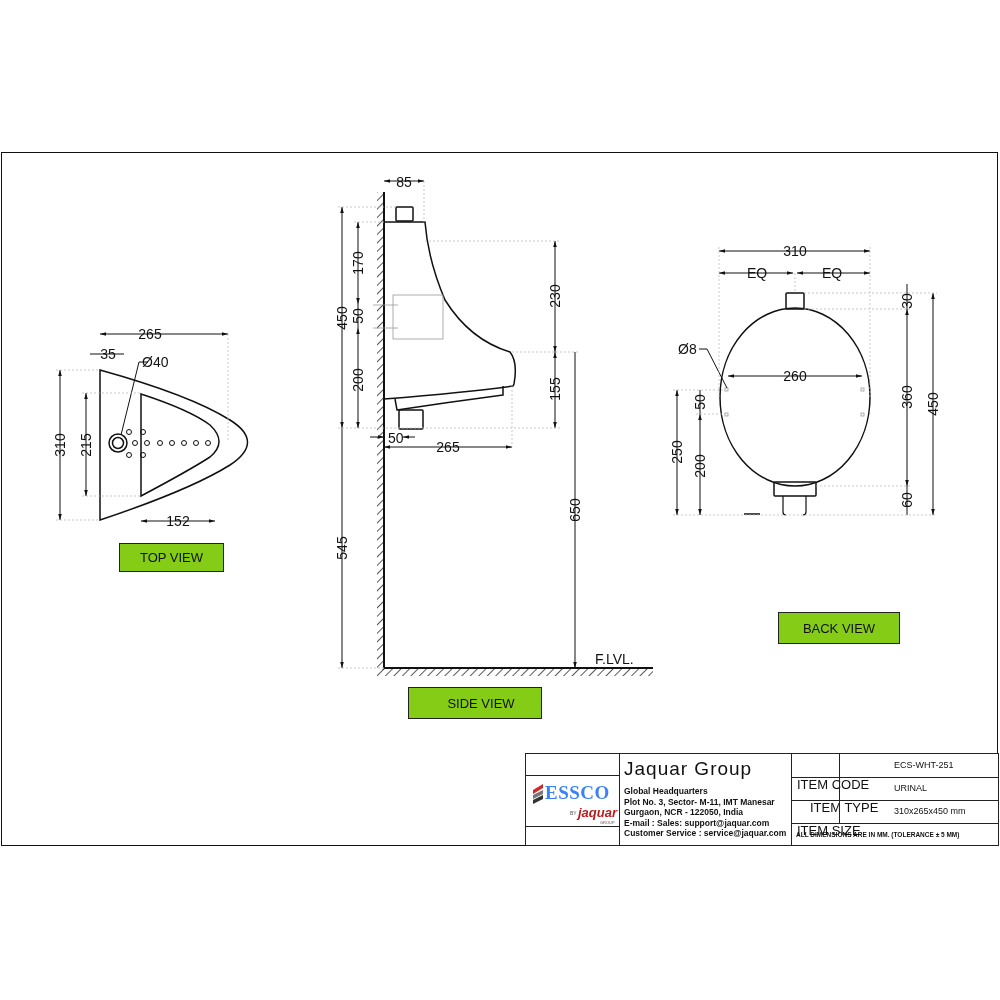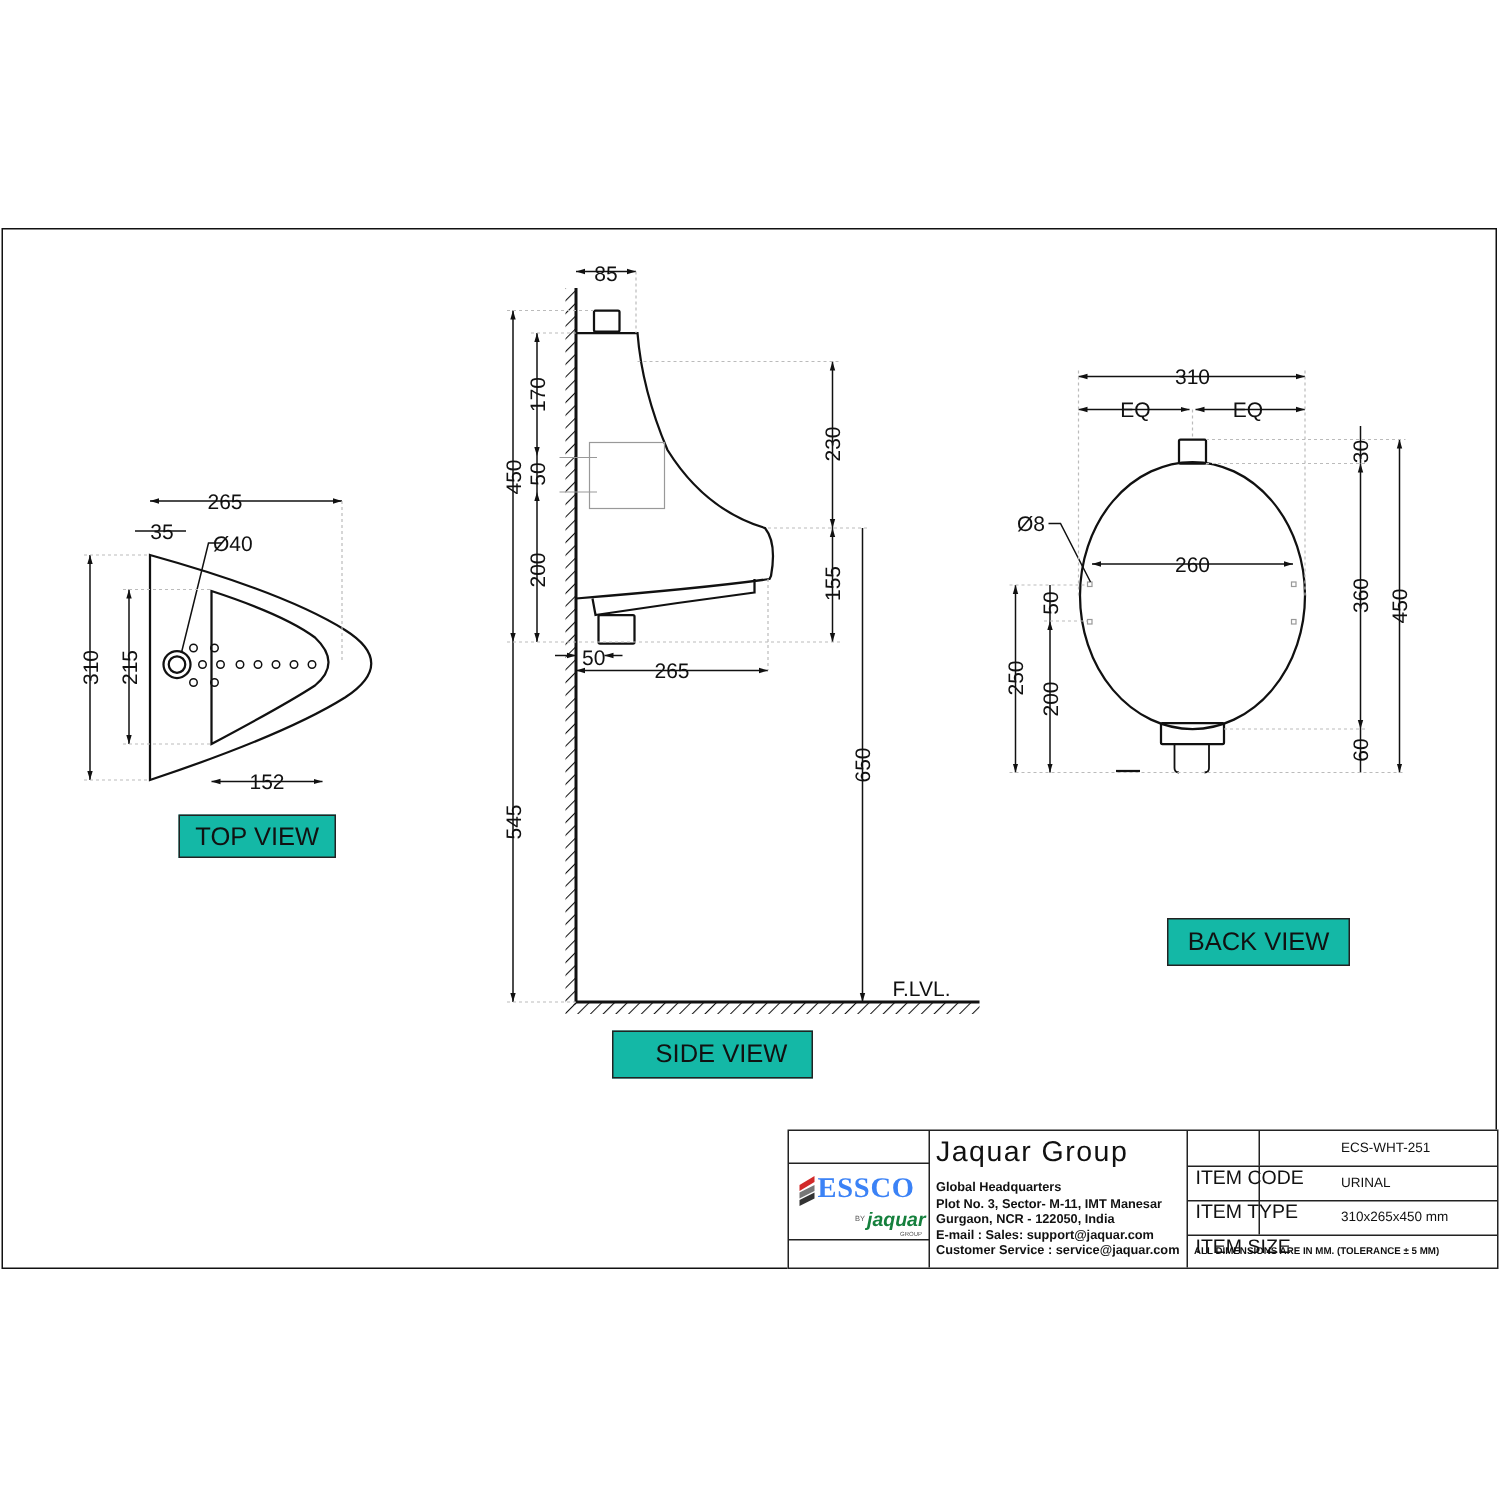--- a/index.html
+++ b/index.html
@@ -1,19 +1,19 @@
 <!DOCTYPE html>
 <html><head>
 <meta charset="utf-8">
 <style>
   html, body { margin:0; padding:0; background:#fff; }
   body { width:1000px; height:1000px; position:relative; overflow:hidden; font-family:"Liberation Sans", sans-serif; color:#111; }
   #drawing { position:absolute; left:0; top:0; }
   .dim { font-family:"Liberation Sans", sans-serif; font-size:14px; fill:#111; }
-  .lbl { position:absolute; border:1.5px solid #222; background:#14b8a6; font-size:17px; display:flex; align-items:center; justify-content:center; }
+  .lbl { position:absolute; border:1.5px solid #222; background:#84cc16; font-size:13px; display:flex; align-items:center; justify-content:center; }
   .tb { position:absolute; left:525px; top:753px; width:474px; height:93px; border:1.2px solid #222; background:#fff; box-sizing:border-box; }
   .tb .cell { position:absolute; box-sizing:border-box; }
   .tb .title { font-size:19px; letter-spacing:1px; }
   .tb .addr { font-size:8.5px; font-weight:bold; line-height:10.5px; }
   .tb .k { font-family:Liberation Sans, sans-serif; font-size:13px;margin-top:16px; }
   .tb .v { font-size:9px;margin-left:48px; }
   .tb .note { font-size:6.5px; font-weight:bold; }
 </style>
 </head>
 <body>
@@ -189,41 +189,41 @@
     <div style="position:absolute;left:0;top:72px;width:94px;border-top:1px solid #222;"></div>
     <div style="position:absolute;left:3px;top:26px;width:90px;height:26px;">
       <svg width="18" height="26" style="position:absolute;left:0;top:0;">
         <polygon points="4,10 14,4 14,8 4,14" fill="#d22a2a"></polygon>
         <polygon points="4,15 14,10 14,14 4,19" fill="#777"></polygon>
         <polygon points="4,20 14,15 14,19 4,24" fill="#333"></polygon>
       </svg>
       <span style="position:absolute;left:16px;top:2px;font-family:Liberation Serif, serif;font-weight:bold;font-size:19px;letter-spacing:0.5px;color:#3b82f6;">ESSCO</span>
     </div>
     <span style="position:absolute;left:44px;top:56px;font-size:5px;color:#555;">BY</span>
-    <span style="position:absolute;left:52px;top:51px;font-size:13px;font-style:italic;font-weight:bold;color:#15803d;">jaquar</span>
+    <span style="position:absolute;left:52px;top:51px;font-size:13px;font-style:italic;font-weight:bold;color:#b91c1c;">jaquar</span>
     <span style="position:absolute;left:74px;top:66px;font-size:4px;color:#555;">GROUP</span>
   </div>
 
   <div class="cell" style="left:94px;top:0;width:172px;height:91px;border-right:1.2px solid #222;padding:4px 0 0 4px;">
     <div class="title">Jaquar Group</div>
     <div class="addr" style="margin-top:6px;">Global Headquarters</div>
     <div class="addr">Plot No. 3, Sector- M-11, IMT Manesar</div>
     <div class="addr">Gurgaon, NCR - 122050, India</div>
     <div class="addr">E-mail : Sales: support@jaquar.com</div>
     <div class="addr">Customer Service : service@jaquar.com</div>
   </div>
 
   <div class="cell" style="left:266px;top:0;width:206px;height:91px;">
     <div style="position:absolute;left:0;top:0;width:206px;height:23px;border-bottom:1px solid #222;">
       <span class="k" style="position:absolute;left:5px;top:7px;">ITEM CODE</span>
       <div style="position:absolute;left:47px;top:0;height:23px;border-left:1px solid #222;"></div>
       <span class="v" style="position:absolute;left:54px;top:6px;">ECS-WHT-251</span>
     </div>
     <div style="position:absolute;left:0;top:23px;width:206px;height:23px;border-bottom:1px solid #222;">
-      <span class="k" style="position:absolute;left:5px;top:7px;text-align:right;">ITEM TYPE</span>
+      <span class="k" style="position:absolute;left:18px;top:7px;text-align:right;">ITEM TYPE</span>
       <div style="position:absolute;left:47px;top:0;height:23px;border-left:1px solid #222;"></div>
       <span class="v" style="position:absolute;left:54px;top:6px;">URINAL</span>
     </div>
     <div style="position:absolute;left:0;top:46px;width:206px;height:23px;border-bottom:1px solid #222;">
       <span class="k" style="position:absolute;left:5px;top:7px;">ITEM SIZE</span>
       <div style="position:absolute;left:47px;top:0;height:23px;border-left:1px solid #222;"></div>
       <span class="v" style="position:absolute;left:54px;top:6px;">310x265x450 mm</span>
     </div>
     <span class="note" style="position:absolute;left:4px;top:77px;">ALL DIMENSIONS ARE IN MM. (TOLERANCE ± 5 MM)</span>
   </div>

